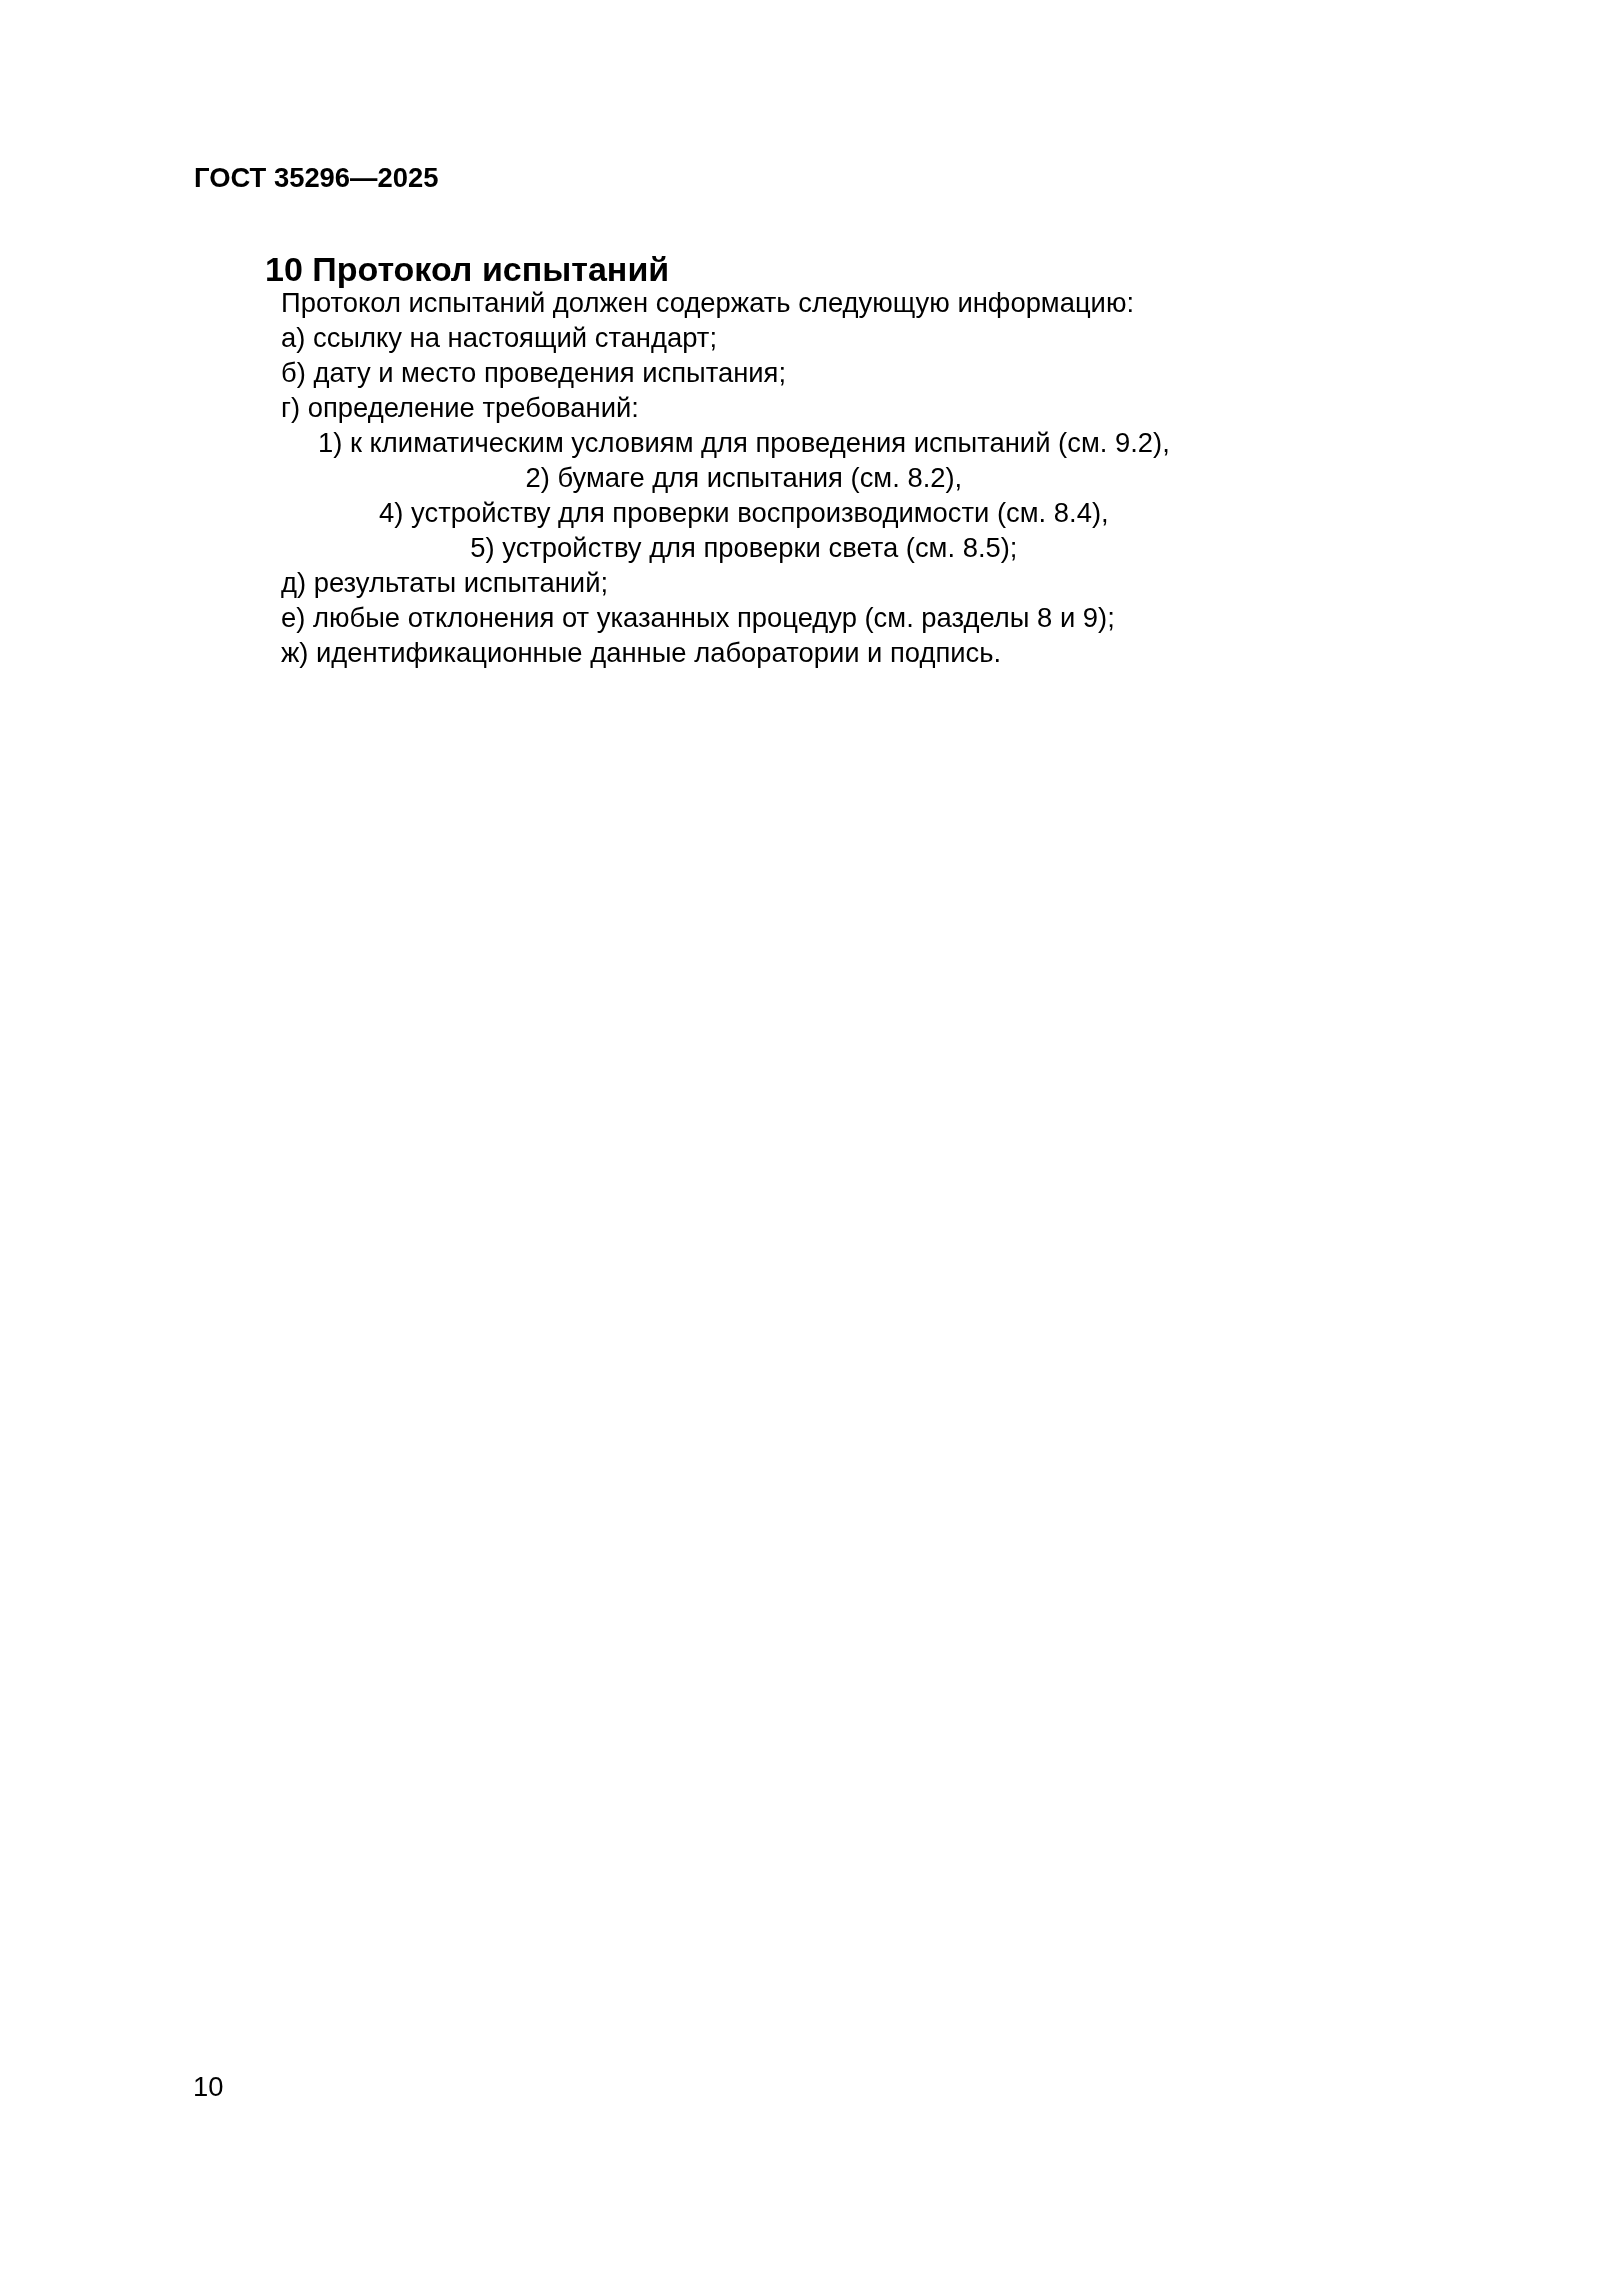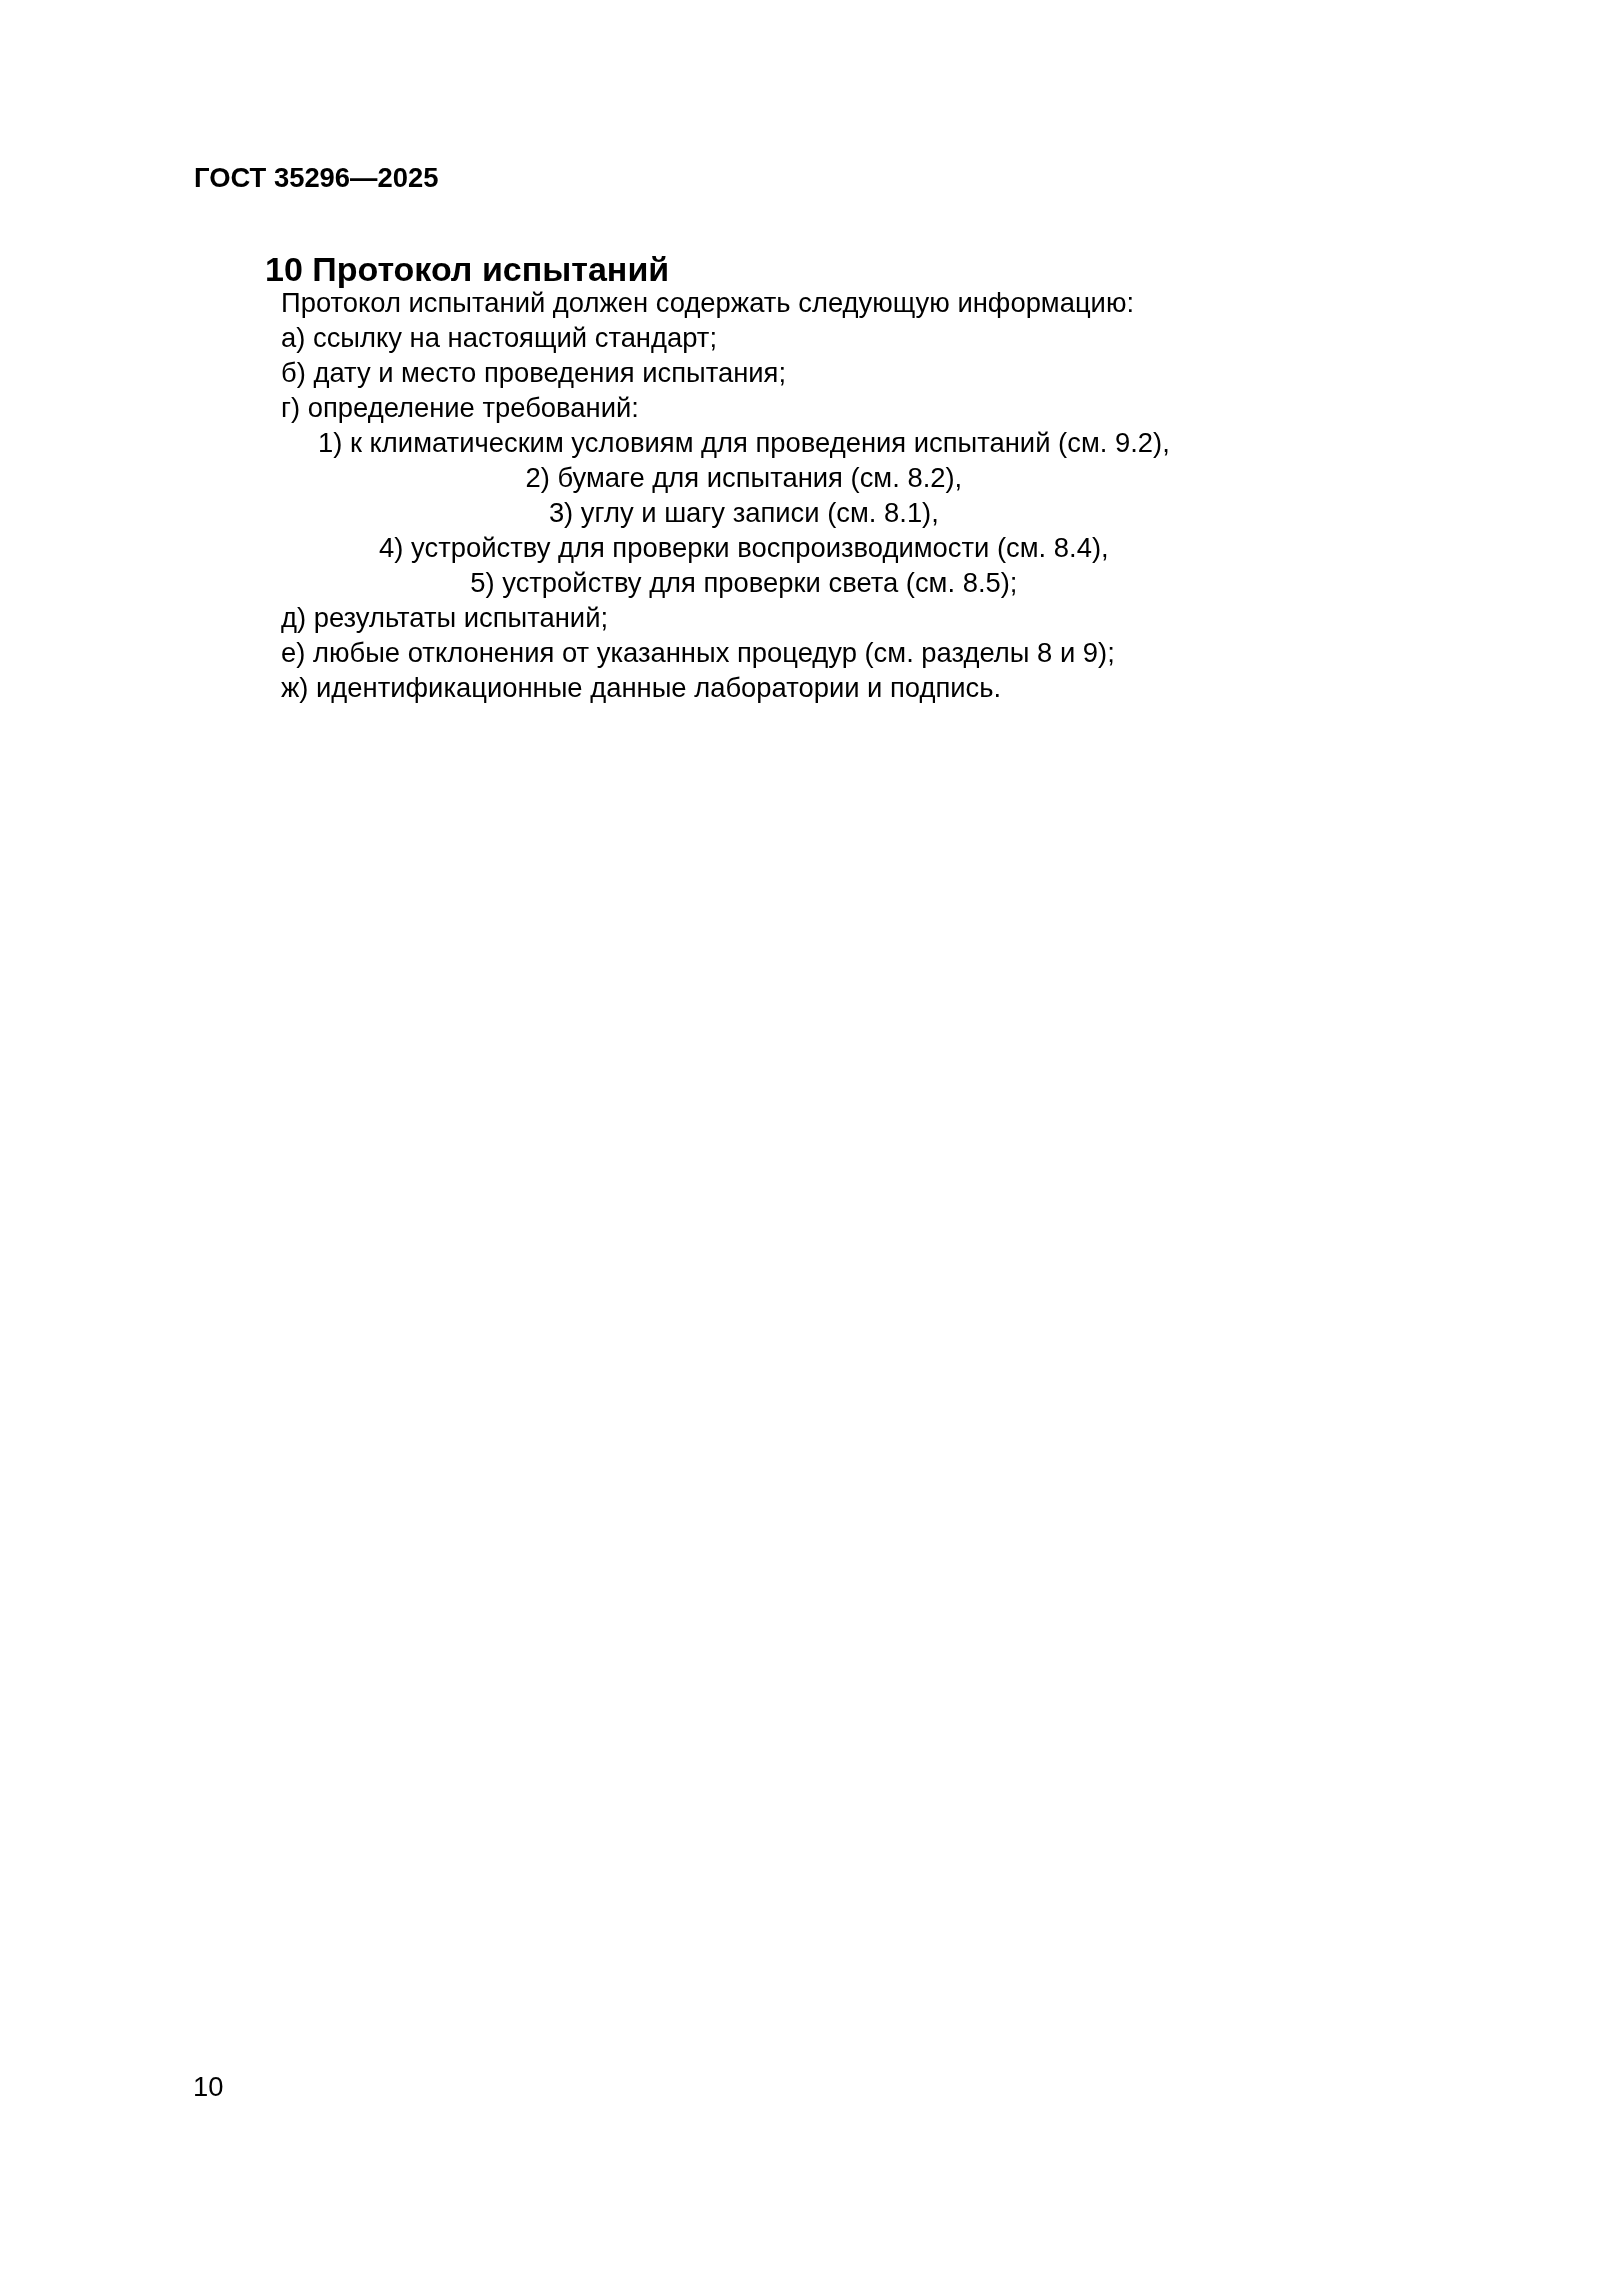--- a/index.html
+++ b/index.html
@@ -70,21 +70,20 @@
 
   <h1 class="section-heading">10 Протокол испытаний</h1>
 
   <div class="body-text">
     <div class="body-line">Протокол испытаний должен содержать следующую информацию:</div>
     <div class="body-line">а) ссылку на настоящий стандарт;</div>
     <div class="body-line">б) дату и место проведения испытания;</div>
     <div class="body-line">г) определение требований:</div>
     <div class="body-line sub">1) к климатическим условиям для проведения испытаний (см. 9.2),</div>
     <div class="body-line sub">2) бумаге для испытания (см. 8.2),</div>
-    <div class="body-line sub">3) углу и шагу записи (см. 8.1),</div>
     <div class="body-line sub">4) устройству для проверки воспроизводимости (см. 8.4),</div>
     <div class="body-line sub">5) устройству для проверки света (см. 8.5);</div>
     <div class="body-line">д) результаты испытаний;</div>
     <div class="body-line">е) любые отклонения от указанных процедур (см. разделы 8 и 9);</div>
     <div class="body-line">ж) идентификационные данные лаборатории и подпись.</div>
   </div>
 
   <div class="page-number">10</div>
 
 </div>

